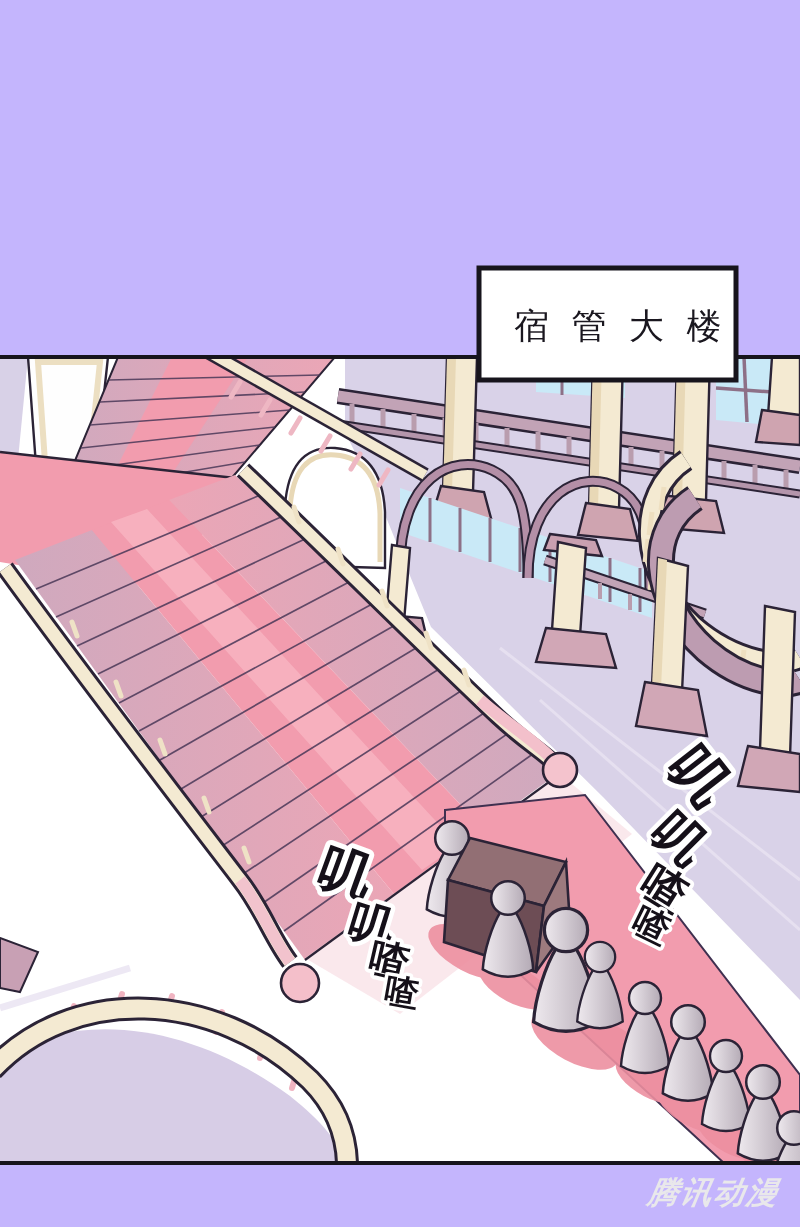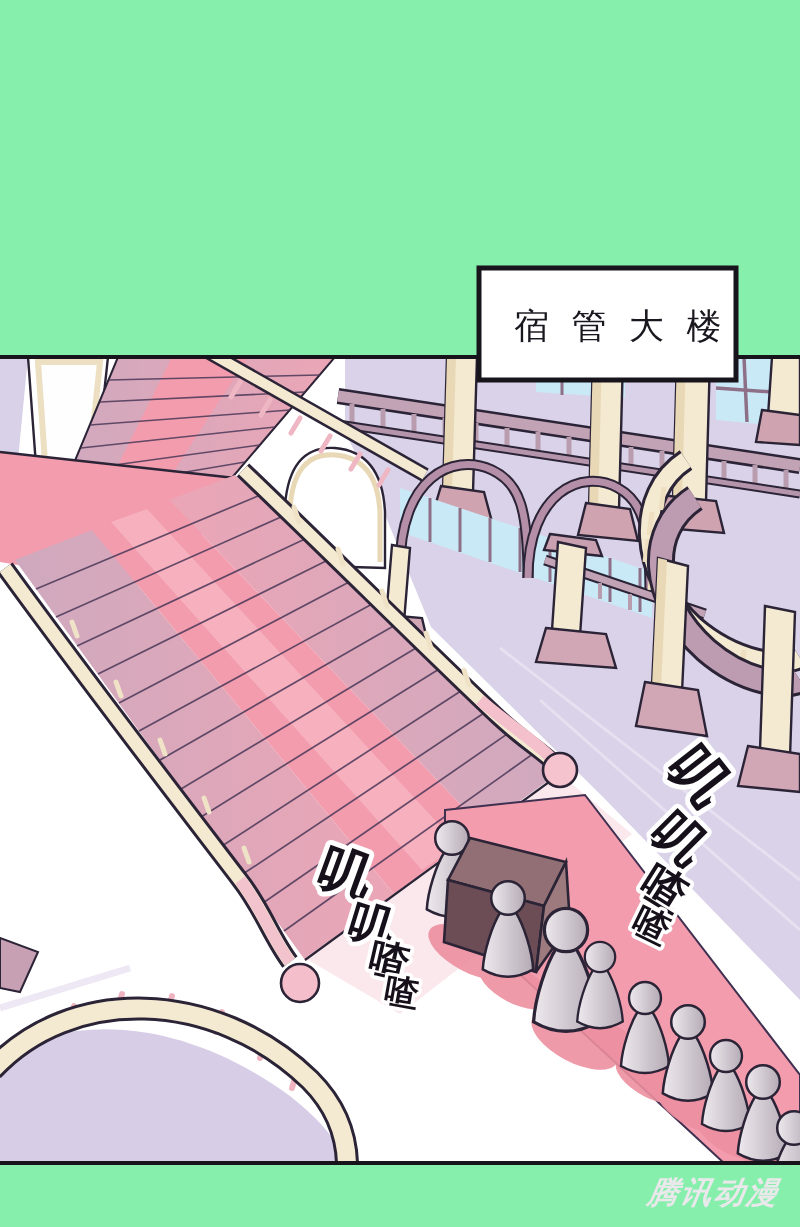--- a/index.html
+++ b/index.html
@@ -1,16 +1,16 @@
 <!DOCTYPE html>
 <html><head>
 <meta charset="utf-8">
 <style>
   html,body{margin:0;padding:0;background:#ffffff;}
-  .stage{position:relative;width:800px;height:1227px;background:#86efac;overflow:hidden;
+  .stage{position:relative;width:800px;height:1227px;background:#c4b5fd;overflow:hidden;
          font-family:"DejaVu Sans","Liberation Sans",sans-serif;}
   svg{display:block;}
   .sfx{font-family:"DejaVu Sans","Liberation Sans",sans-serif;font-weight:700;
        paint-order:stroke;stroke-linejoin:round;text-anchor:middle;}
   .sign-text{font-family:"DejaVu Sans","Liberation Sans",sans-serif;font-size:35px;
        letter-spacing:22.5px;}
   .wm{font-family:"DejaVu Sans","Liberation Sans",sans-serif;font-weight:700;
       font-style:italic;font-size:31px;letter-spacing:2px;}
 </style>
 </head>

